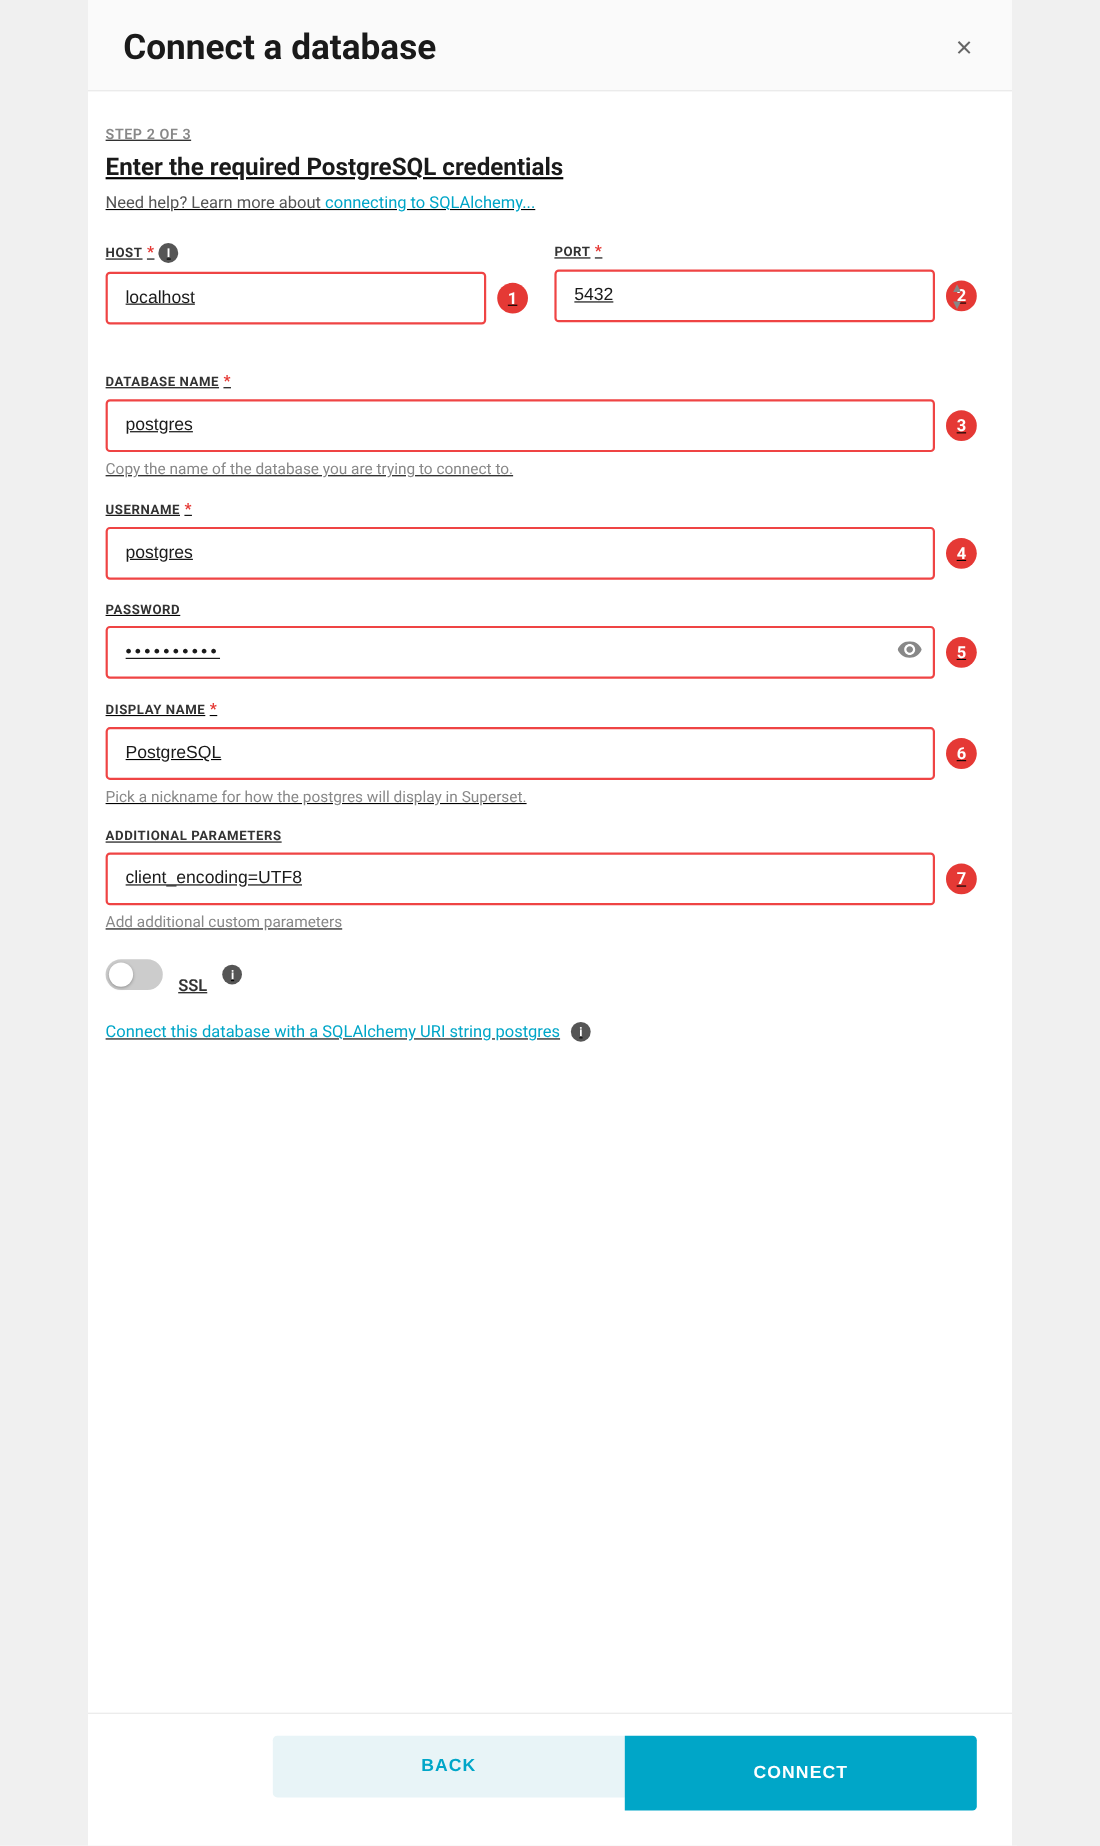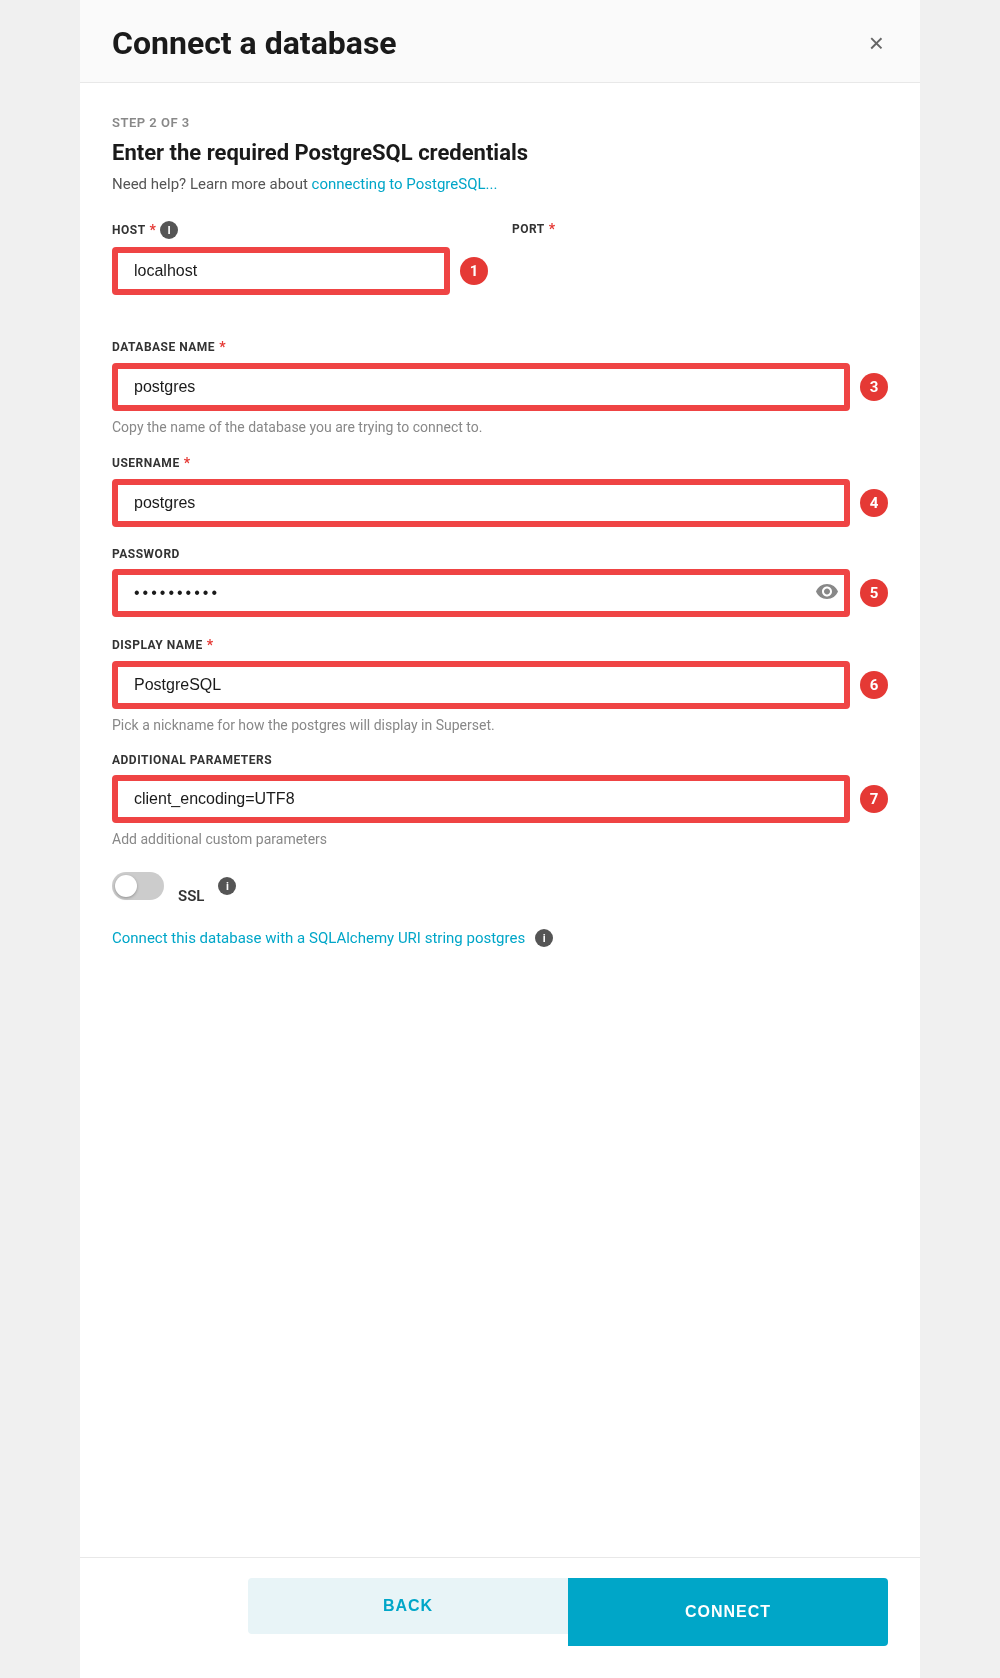--- a/index.html
+++ b/index.html
@@ -35,22 +35,23 @@
     .close-btn {
       background: none;
       border: none;
       cursor: pointer;
       font-size: 26px;
       color: #666;
       line-height: 1;
       padding: 4px;
     }
     .modal-body {
-      padding: 32px 32px 0 32px;
+      padding: 32px 32px 0 16px;
       flex: 1;
+      text-decoration: underline;
     }
     .step-label {
       font-size: 13px;
       font-weight: 600;
       color: #888;
       letter-spacing: 0.5px;
       margin-bottom: 10px;
       text-transform: uppercase;
     }
     .step-title {
@@ -110,21 +111,21 @@
       cursor: pointer;
     }
     .input-wrapper {
       position: relative;
       display: flex;
       align-items: center;
     }
     .form-input {
       width: 100%;
       height: 48px;
-      border: 6px solid #ef4444;
+      border: 2px solid #ef4444;
       border-radius: 4px;
       padding: 0 16px;
       font-size: 16px;
       color: #1a1a1a;
       outline: none;
     }
     .port-input {
       padding-right: 40px;
     }
     .spinner-btns {
@@ -277,21 +278,21 @@
   <div class="modal-header">
     <span class="modal-title">Connect a database</span>
     <button class="close-btn">×</button>
   </div>
 
   <div class="modal-body">
 
     <div class="step-label">STEP 2 OF 3</div>
     <div class="step-title">Enter the required PostgreSQL credentials</div>
     <div class="help-text">
-      <span>Need help? Learn more about </span><a href="#">connecting to PostgreSQL...</a>
+      <span>Need help? Learn more about </span><a href="#">connecting to SQLAlchemy...</a>
     </div>
 
     <div class="form-row">
 
       <div class="form-group half">
         <label class="field-label">
           <span>HOST</span>
           <span class="required-star">*</span>
           <span class="info-icon">i</span>
         </label>
@@ -299,20 +300,28 @@
           <input class="form-input" type="text" value="localhost" style="">
           <span class="badge">1</span>
         </div>
       </div>
 
       <div class="form-group half">
         <label class="field-label">
           <span>PORT</span>
           <span class="required-star">*</span>
         </label>
+        <div class="input-wrapper">
+          <input class="form-input port-input" type="text" value="5432" style="">
+          <span class="badge">2</span>
+          <div class="spinner-btns">
+            <button class="spinner-btn">▲</button>
+            <button class="spinner-btn">▼</button>
+          </div>
+        </div>
       </div>
     </div>
 
     <div class="form-group">
       <label class="field-label">
         <span>DATABASE NAME</span>
         <span class="required-star">*</span>
       </label>
       <div class="input-wrapper">
         <input class="form-input" type="text" value="postgres" style="">

